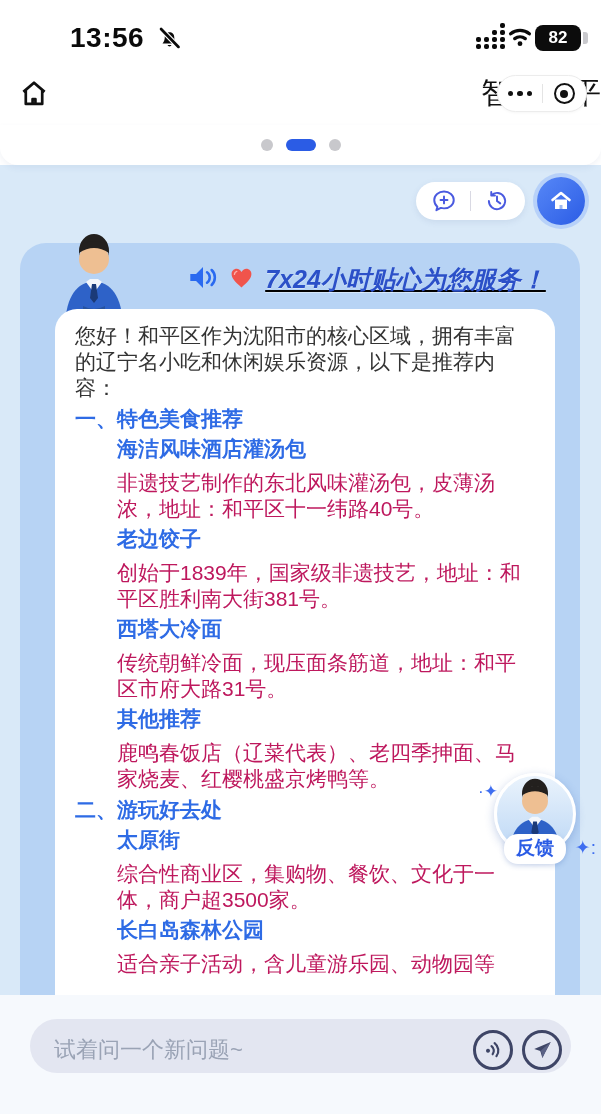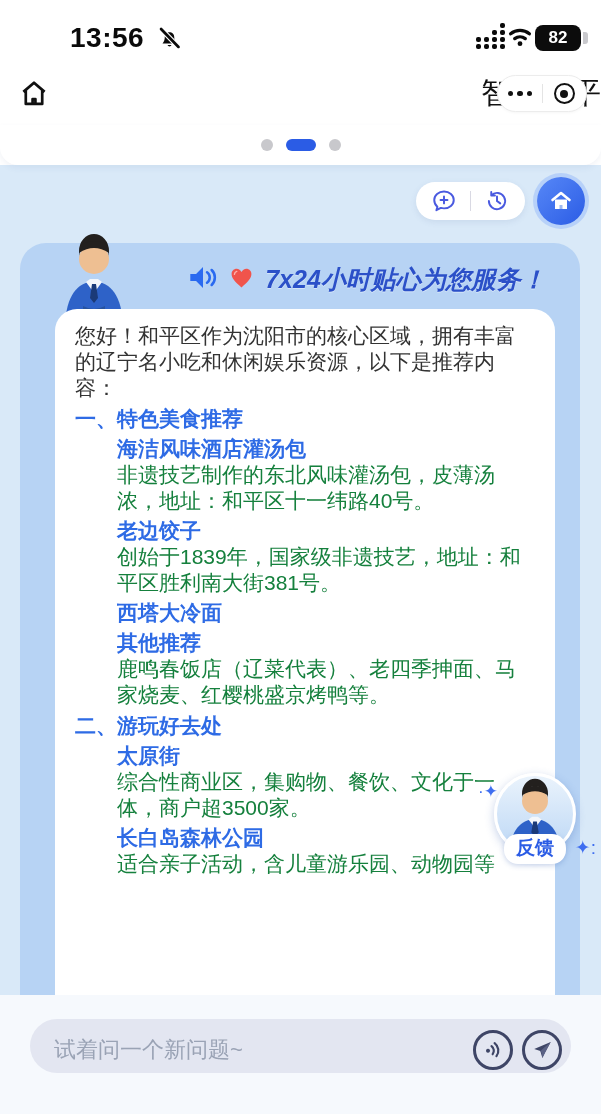--- a/index.html
+++ b/index.html
@@ -50,30 +50,30 @@
   .act-icon{display:flex;align-items:center;justify-content:center;cursor:pointer;}
   .action-divider{width:1.5px;height:20px;background:#d9d9e3;}
   .home-fab{width:48px;height:48px;border-radius:50%;background:linear-gradient(135deg,#5788f7,var(--accent));
     box-shadow:0 0 0 4px rgba(130,170,250,.38);display:flex;align-items:center;justify-content:center;cursor:pointer;}
 
   .user-row{display:flex;justify-content:flex-end;padding:14px 23px 0 0;}
   .user-bubble{background:linear-gradient(100deg,var(--bubble-start),var(--bubble-end));color:#fff;font-size:24px;
     padding:13px 22px 15px;border-radius:24px 12px 24px 24px;max-width:420px;line-height:1.1;}
 
   
-  .bot-card{margin:18px 21px 0 20px;height:865px;background:var(--card-bg);border-radius:26px 26px 0 0;position:relative;}
+  .bot-card{margin:18px 21px 0 20px;height:865px;background:var(--card-bg);border-radius:26px 26px 0 0;position:relative;text-decoration:underline;}
   .bot-avatar{position:absolute;top:-10px;left:33px;width:82px;height:94px;}
   .bot-header{display:flex;align-items:center;justify-content:center;gap:11px;padding:20px 6px 0 140px;}
   .slogan{font-size:25px;font-weight:700;font-style:italic;color:#2b50c8;text-shadow:0 1px 0 rgba(255,255,255,.4);white-space:nowrap;}
   .inner-card{position:absolute;left:35px;right:25px;top:66px;bottom:0;background:#fff;border-radius:22px 22px 0 0;
     padding:14px 20px 0;overflow:hidden;font-size:21px;line-height:26px;color:#333;}
   .sec-heading{color:var(--heading);font-weight:700;margin-top:5px;}
   .item{margin-left:42px;}
   .item-title{color:var(--heading);font-weight:700;margin-top:4px;}
-  .item-desc{color:#15803d;}
+  .item-desc{color:#be185d;margin-top:8px;}
 
   
   .feedback{position:absolute;left:494px;top:608px;width:88px;z-index:6;cursor:pointer;}
   .fb-circle{width:82px;height:82px;border-radius:50%;background:linear-gradient(180deg,#eaf3fc,#bcd7f5);
     border:3px solid #fff;box-shadow:0 3px 10px rgba(60,100,180,.30);overflow:hidden;}
   .fb-label{position:absolute;left:41px;transform:translateX(-50%);bottom:-9px;background:#fff;color:var(--accent);
     font-size:19px;font-weight:600;padding:1px 12px 3px;border-radius:14px;box-shadow:0 2px 5px rgba(60,100,180,.25);white-space:nowrap;}
   .sparkle{position:absolute;color:#3f6ef0;pointer-events:none;}
   .sparkle.s1{left:-16px;top:8px;font-size:17px;}
   .sparkle.s2{right:-14px;bottom:-4px;font-size:19px;}
@@ -231,20 +231,21 @@
         <div class="item">
           <div class="item-title">海洁风味酒店灌汤包</div>
           <div class="item-desc">非遗技艺制作的东北风味灌汤包，皮薄汤浓，地址：和平区十一纬路40号。</div>
         </div>
         <div class="item">
           <div class="item-title">老边饺子</div>
           <div class="item-desc">创始于1839年，国家级非遗技艺，地址：和平区胜利南大街381号。</div>
         </div>
         <div class="item">
           <div class="item-title">西塔大冷面</div>
+          <div class="item-desc">传统朝鲜冷面，现压面条筋道，地址：和平区市府大路31号。</div>
         </div>
         <div class="item">
           <div class="item-title">其他推荐</div>
           <div class="item-desc">鹿鸣春饭店（辽菜代表）、老四季抻面、马家烧麦、红樱桃盛京烤鸭等。</div>
         </div>
 
         <div class="sec-heading">二、游玩好去处</div>
         <div class="item">
           <div class="item-title">太原街</div>
           <div class="item-desc">综合性商业区，集购物、餐饮、文化于一体，商户超3500家。</div>

